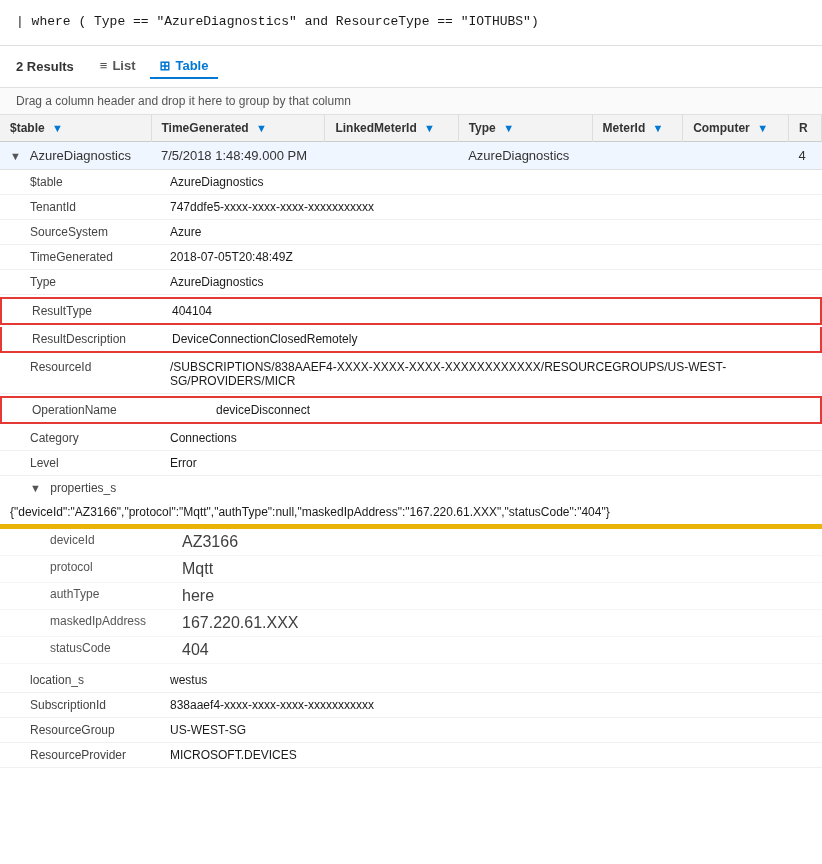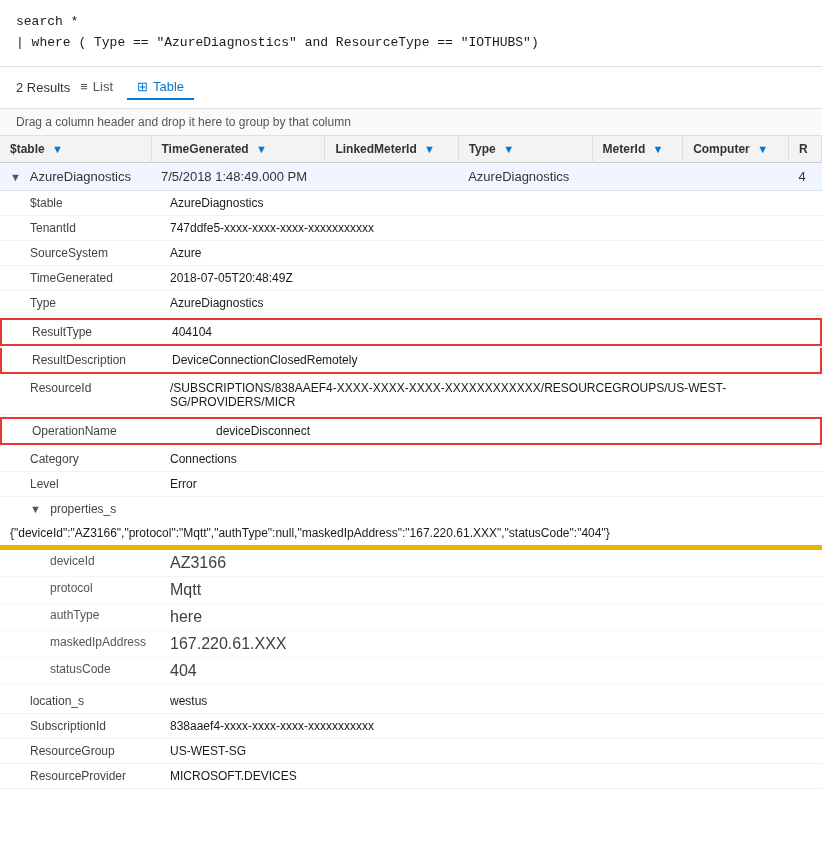--- a/index.html
+++ b/index.html
@@ -19,20 +19,22 @@
       color: #1a1a1a;
       line-height: 1.6;
     }
 
     .results-bar {
       display: flex;
       align-items: center;
       padding: 8px 16px;
       background: #fff;
       border-bottom: 1px solid #e0e0e0;
+      gap: 16px;
+      font-weight: bold;
     }
 
     .tab-group {
       display: flex;
       align-items: center;
       gap: 4px;
     }
 
     .tab {
       display: flex;
@@ -139,20 +141,21 @@
     .detail-value {
       padding: 5px 10px;
       color: #1a1a1a;
       font-size: 12px;
       flex: 1;
     }
 
     .sub-row {
       display: flex;
       border-bottom: 1px solid #f5f5f5;
+      gap: 12px;
     }
 
     .sub-label {
       width: 160px;
       min-width: 160px;
       padding: 4px 10px 4px 50px;
       color: #555;
       font-size: 12px;
     }
 
@@ -181,21 +184,20 @@
       color: #1a1a1a;
       font-size: 12px;
       flex: 1;
       word-break: break-all;
     }
   </style>
 </head>
 <body>
 
 <div class="query-box">
-  <div>search *</div>
   <div>| where ( Type == "AzureDiagnostics" and ResourceType == "IOTHUBS")</div>
 </div>
 
 <div class="results-bar">
   <span>
     <span>2</span>
     <span>Results</span>
   </span>
   <div class="tab-group">
     <div class="tab">

